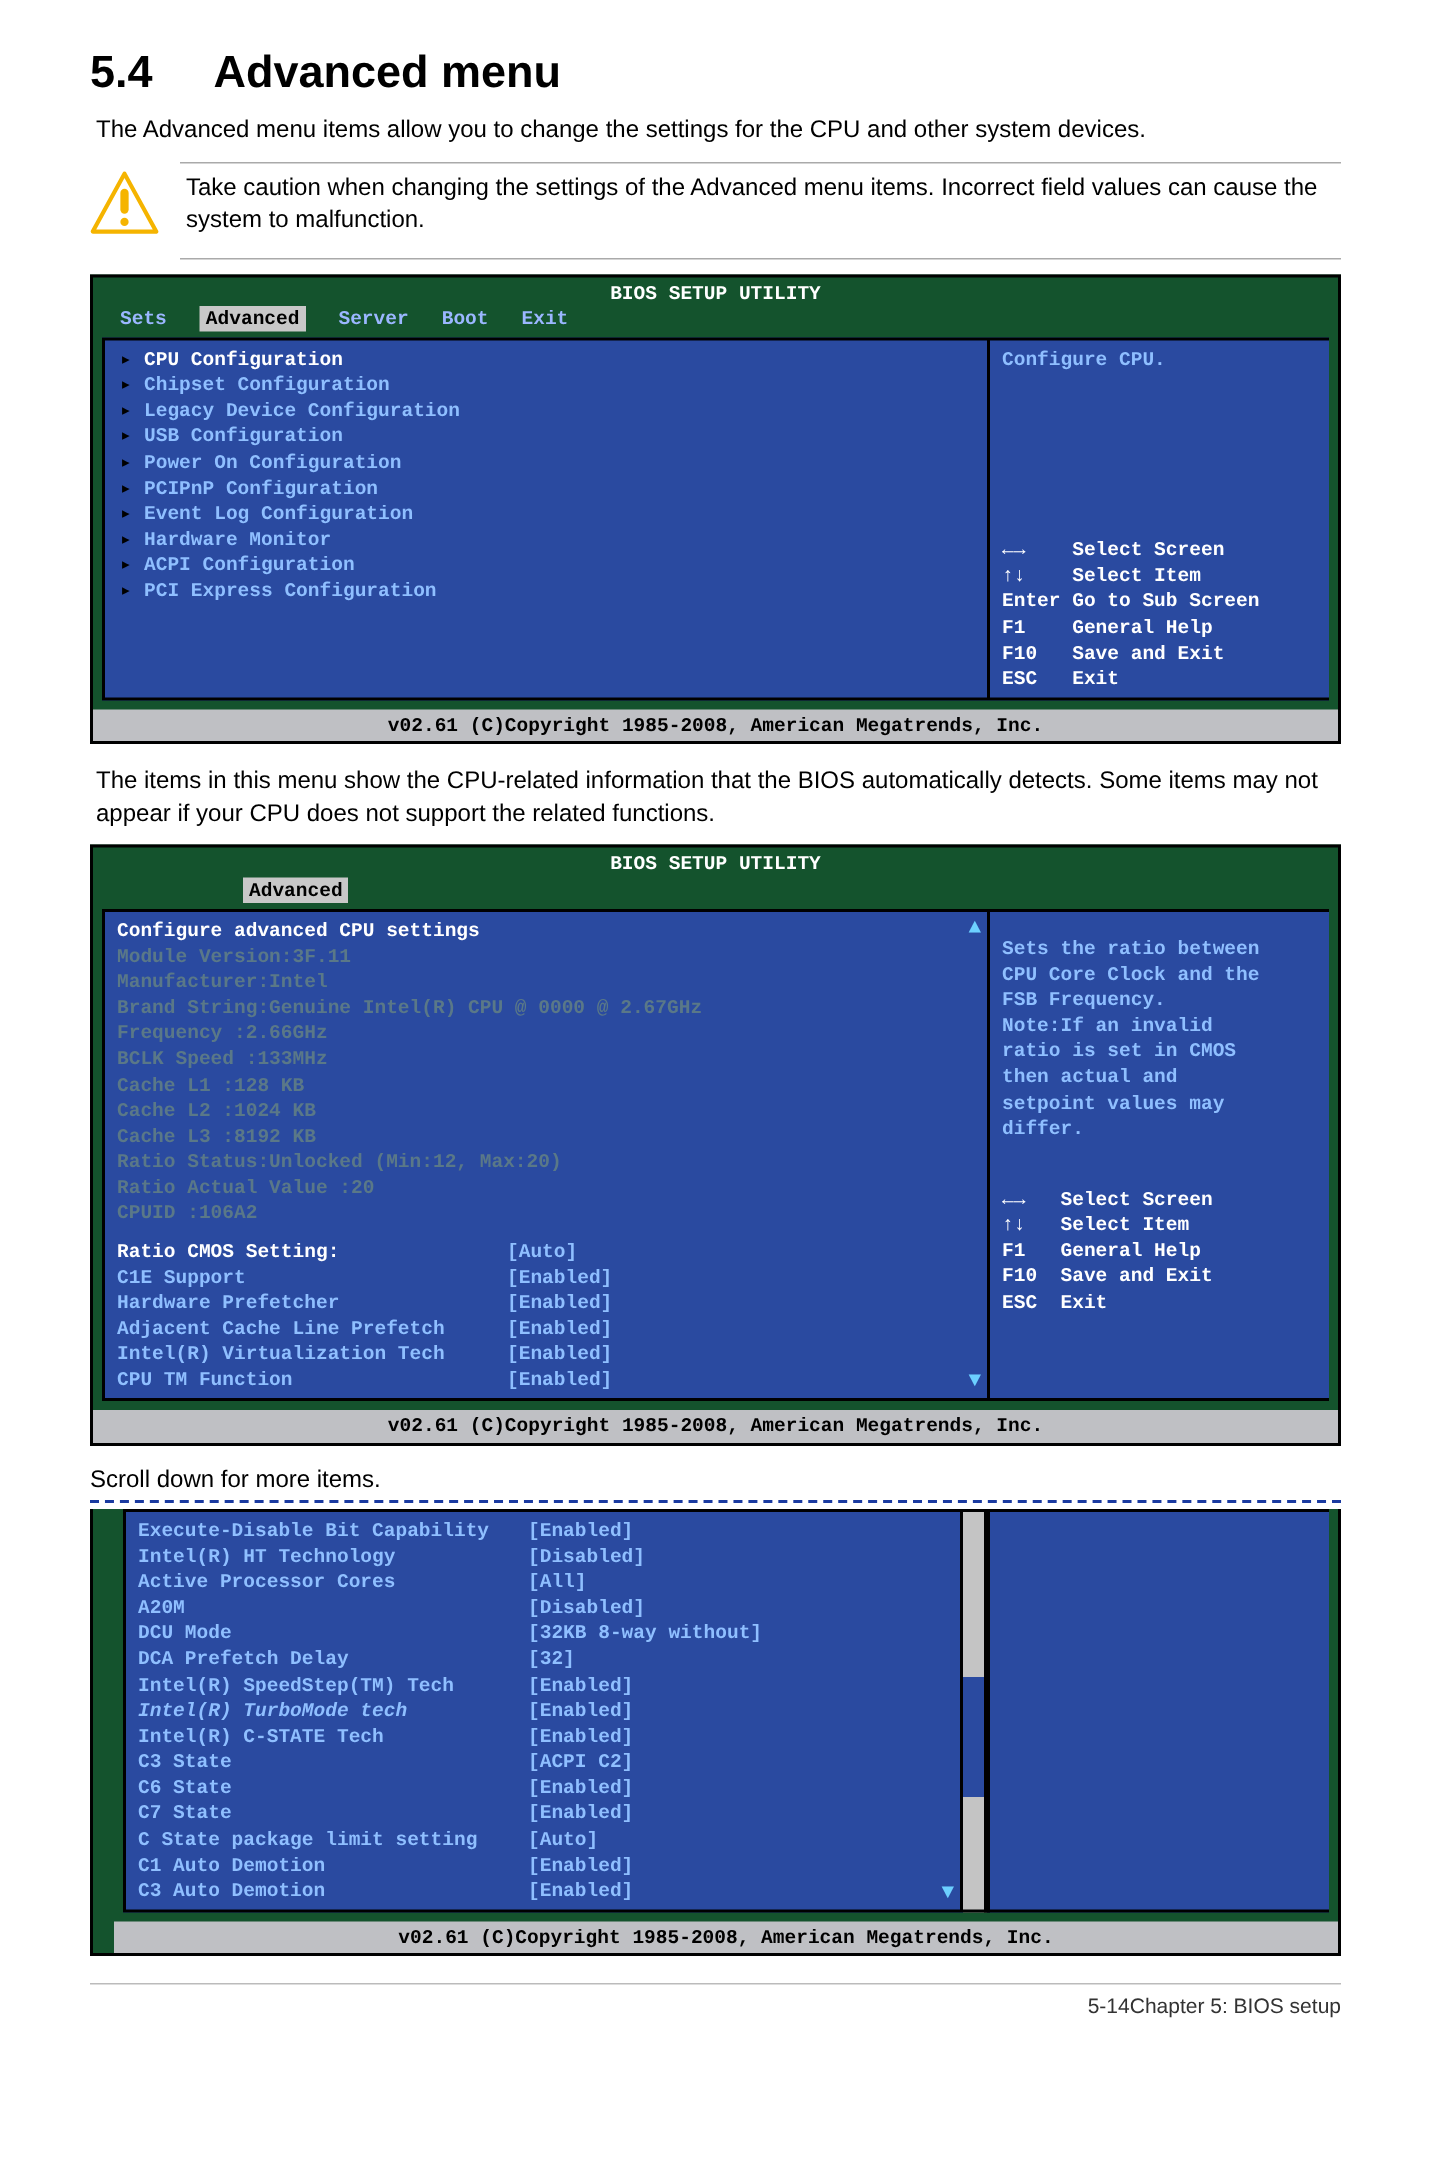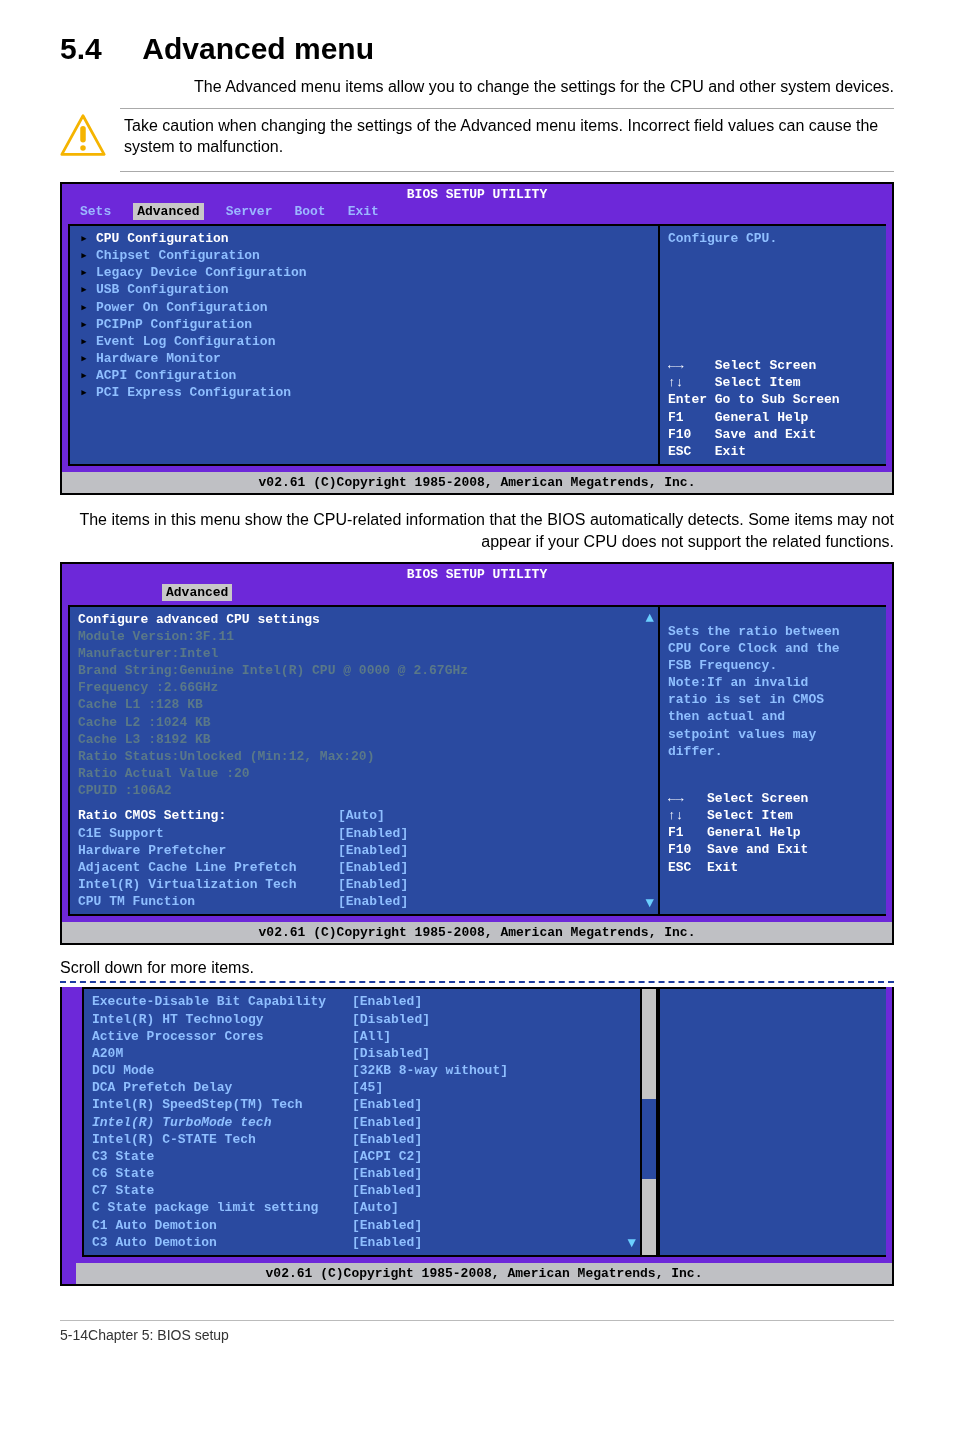--- a/index.html
+++ b/index.html
@@ -13,23 +13,22 @@
   .page {
     padding: 32px 60px 20px 60px;
   }
   h1.section-title {
     font-size: 30px;
     font-weight: bold;
     margin: 0 0 10px 0;
   }
   p.lead {
     font-size: 16px;
-    margin: 0 0 10px 16px;
+    margin: 0 0 10px 4px;
     line-height: 1.35;
-    text-align: right;
   }
   .hr-thin {
     border: none;
     border-top: 1px solid #aaa;
     margin: 4px 0 4px 60px;
   }
   .callout {
     display: flex;
     align-items: flex-start;
     gap: 14px;
@@ -44,21 +43,21 @@
     line-height: 1.35;
   }
   svg.warn-icon { width: 46px; height: 46px; }
 
   
   .bios {
     font-family: "Courier New", monospace;
     font-size: 13px;
     font-weight: bold;
     border: 2px solid #000;
-    background: #6d28d9;
+    background: #14532d;
     color: #d0d0f8;
     margin: 10px 0 14px 0;
     line-height: 1.32;
   }
   .bios .titlebar {
     text-align: center;
     color: #ffffff;
     padding: 2px 0 0 0;
   }
   .bios .tabs {
@@ -170,24 +169,24 @@
     position: absolute;
     left: 0; right: 0;
     top: 110px;
     height: 80px;
     background: #2a4aa0;
   }
 
   
   .page-footer {
     border-top: 1px solid #bbb;
-    margin-top: 34px;
+    margin-top: 18px;
     padding-top: 6px;
     display: flex;
-    justify-content: flex-start;
+    justify-content: flex-end;
     font-size: 14px;
     color: #333;
   }
 </style>
 </head>
 <body>
 
 <div class="page">
 
   <h1 class="section-title">
@@ -260,20 +259,21 @@
       <span class="tab active">Advanced</span>
     </div>
     <div class="body">
       <div class="panel left">
         <span class="scroll-up">▲</span>
         <div class="heading-white">Configure advanced CPU settings</div>
         <div class="infotext">Module Version:3F.11</div>
         <div class="infotext">Manufacturer:Intel</div>
         <div class="infotext">Brand String:Genuine Intel(R) CPU @ 0000 @ 2.67GHz</div>
         <div class="infotext">Frequency   :2.66GHz</div>
+        <div class="infotext">BCLK Speed  :133MHz</div>
         <div class="infotext">Cache L1    :128 KB</div>
         <div class="infotext">Cache L2    :1024 KB</div>
         <div class="infotext">Cache L3    :8192 KB</div>
         <div class="infotext">Ratio Status:Unlocked (Min:12, Max:20)</div>
         <div class="infotext">Ratio Actual Value  :20</div>
         <div class="infotext">CPUID       :106A2</div>
         <div style="height:8px;"></div>
         <div class="cpu-rows">
           <div class="row">
               <span class="label heading-white">  Ratio CMOS Setting:</span>
@@ -346,21 +346,21 @@
         <div class="row">
             <span class="label" style="color:#8fbfff;">A20M</span>
             <span class="val">[Disabled]</span>
           </div>
         <div class="row">
             <span class="label" style="color:#8fbfff;">DCU Mode</span>
             <span class="val">[32KB 8-way without]</span>
           </div>
         <div class="row">
             <span class="label" style="color:#8fbfff;">DCA Prefetch Delay</span>
-            <span class="val">[45]</span>
+            <span class="val">[32]</span>
           </div>
         <div class="row">
             <span class="label" style="color:#8fbfff;">Intel(R) SpeedStep(TM) Tech</span>
             <span class="val">[Enabled]</span>
           </div>
         <div class="row">
             <span class="label" style="color:#8fbfff;font-style:italic;">Intel(R) TurboMode tech</span>
             <span class="val">[Enabled]</span>
           </div>
         <div class="row">

